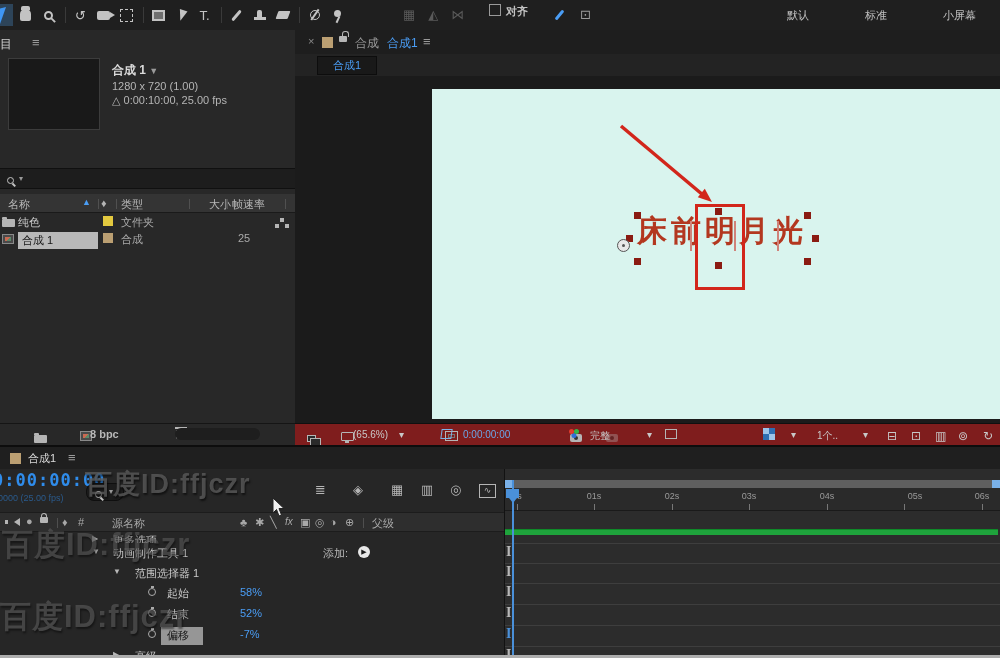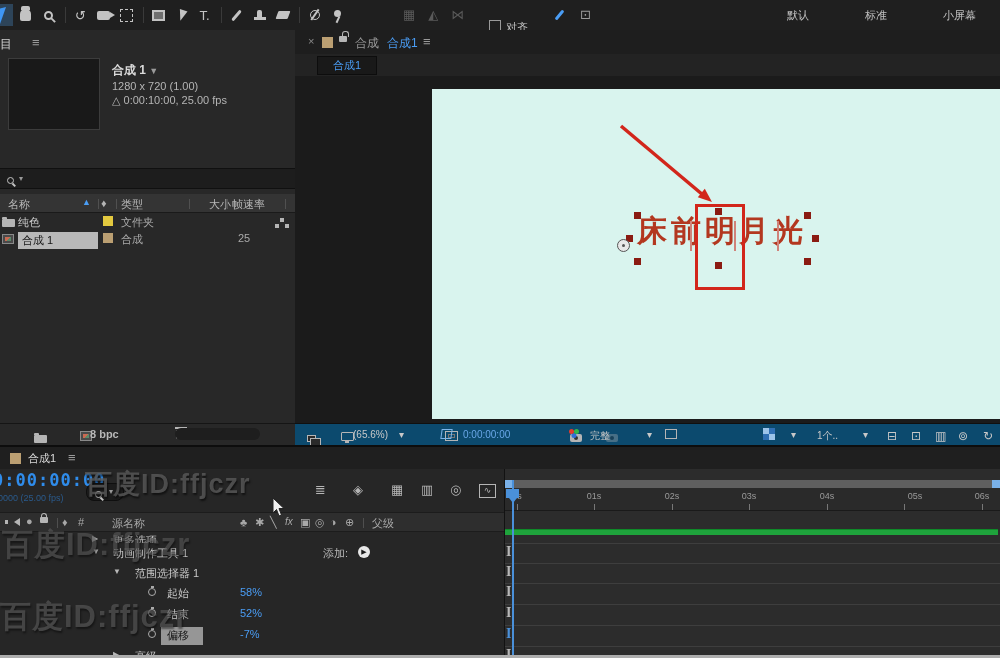--- a/index.html
+++ b/index.html
@@ -96,21 +96,21 @@
   .v-navbtn{left:22px;top:2px;width:58px;height:17px;background:#191919;border:1px solid #0d0d0d;color:#4a9df5;text-align:center;line-height:17px;font-size:11px;}
   .v-stage{left:0;top:46px;width:705px;height:347px;background:#1b1b1b;}
   #canvas{left:113px;top:13px;width:585px;height:330px;background:#d9f4ee;overflow:hidden;margin-left:24px;}
   #cnv-text{left:205px;top:122px;font-family:"Liberation Serif","DejaVu Serif",serif;font-size:30px;
             letter-spacing:4px;color:#b3371f;font-weight:bold;white-space:nowrap;}
   .hnd{width:7px;height:7px;background:#8a1b12;position:absolute;}
   .sep{width:2px;background:#d0837a;position:absolute;top:132px;height:30px;}
   .anchor{left:185px;top:150px;width:11px;height:11px;border:1.5px solid #555;border-radius:50%;background:#e8e8e8;position:absolute;}
   .anchor::after{content:'';position:absolute;left:4px;top:4px;width:3px;height:3px;background:#555;border-radius:50%;}
   .redrect{left:263px;top:115px;width:44px;height:80px;border:3px solid #d2261b;position:absolute;}
-  .v-status{left:0;top:393px;width:705px;height:22px;background:#0c4a6e;border-top:1px solid #101010;}
+  .v-status{left:0;top:393px;width:705px;height:22px;background:#7f1d1d;border-top:1px solid #101010;}
   .vs{position:absolute;top:5px;color:#c8c8c8;font-size:10px;}
 
   
   #timeline{left:0;top:445px;width:1000px;height:213px;background:#262626;border-top:2px solid #0d0d0d;}
   .t-tabrow{left:0;top:0;width:1000px;height:22px;background:#1f1f1f;border-bottom:1px solid #111;}
   #t-left{left:0;top:22px;width:504px;height:186px;background:#262626;}
   #t-right{left:505px;top:22px;width:495px;height:186px;background:#2c2c2c;overflow:hidden;}
   .t-divider{left:504px;top:22px;width:1px;height:186px;background:#121212;}
   .t-tc{left:-7px;top:1px;font-family:"DejaVu Sans Mono",monospace;font-size:17px;font-weight:bold;color:#2f8ceb;letter-spacing:1px;}
   .t-tcsub{left:-7px;top:24px;font-size:9px;color:#2a5a8c;}
@@ -191,21 +191,21 @@
         </div>
         <div class="tool">
           <span class="ic ic-pin"></span>
         </div>
       </div>
     <span class="abs" style="left:403px;top:7px;">
       <span class="dimtool">▦</span>
       <span class="dimtool">◭</span>
       <span class="dimtool">⋈</span>
     </span>
-    <span class="abs" style="left:489px;top:20px;color:#c2c2c2;">
+    <span class="abs" style="left:489px;top:4px;color:#c2c2c2;font-weight:bold;">
       <span class="cb"></span><span>对齐</span>
     </span>
     <span class="abs ic ic-bluepen" style="left:558px;top:9px;"></span>
     <span class="abs" style="left:580px;top:7px;color:#9a9a9a;font-size:13px;">⊡</span>
     <div id="wsStrip">
         <span class="abs ws" style="left: 787px; top: 8px;">默认</span>
         <span class="abs ws" style="left: 865px; top: 8px;">标准</span>
         <span class="abs ws" style="left: 943px; top: 8px;">小屏幕</span>
       </div>
   </div>

